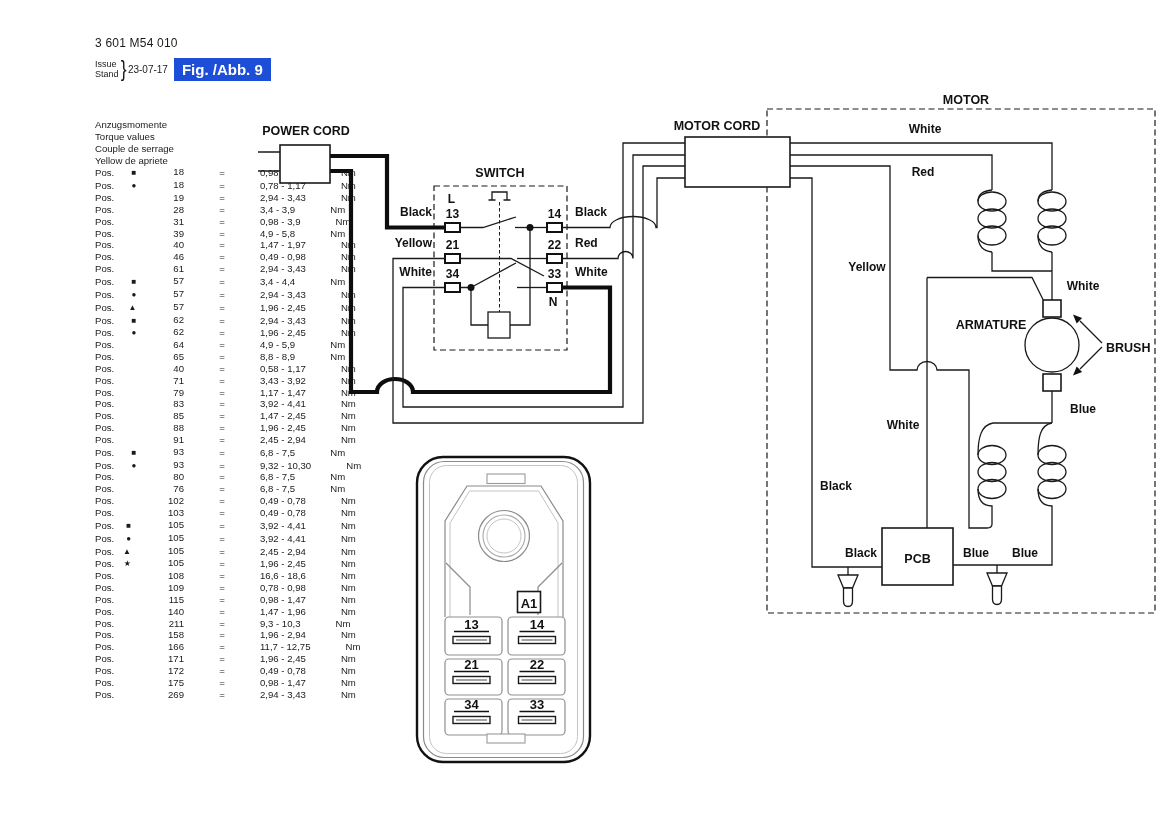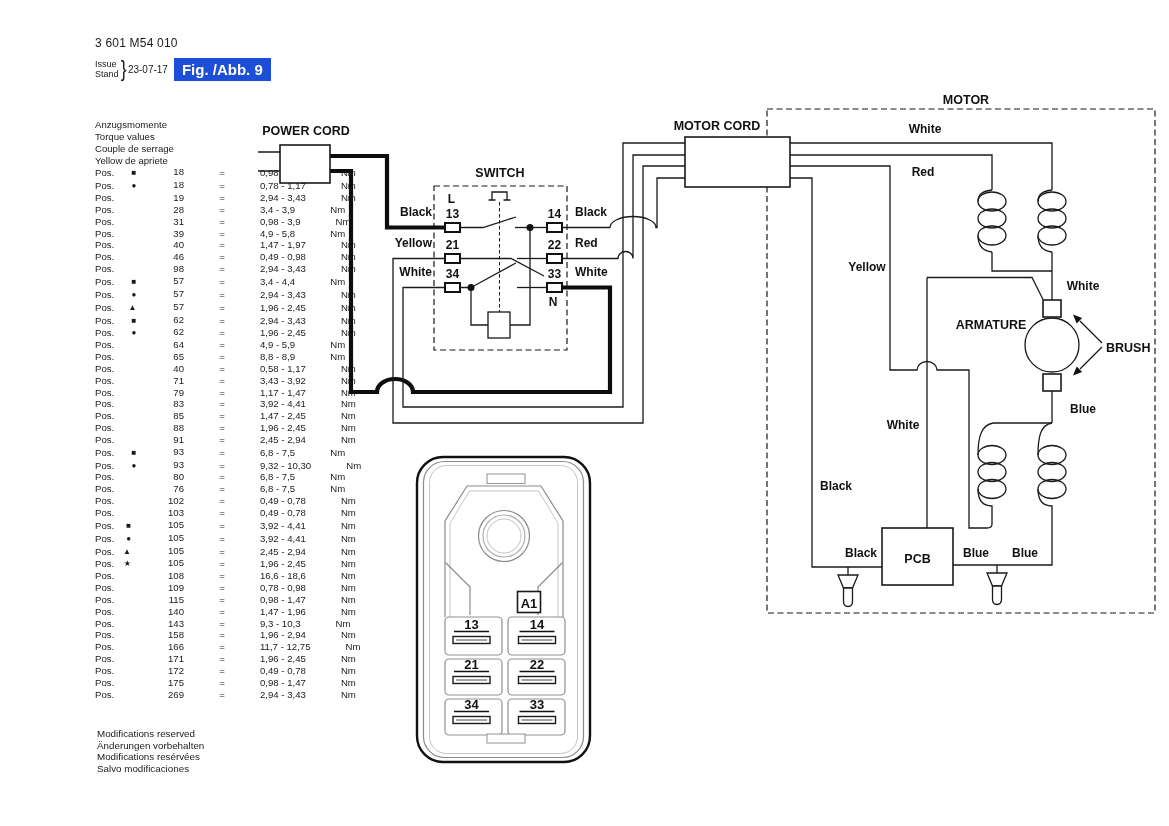--- a/index.html
+++ b/index.html
@@ -148,21 +148,21 @@
           <span class="tnum">46</span>
         </span>
         <span class="te">=</span>
         <span class="tv">0,49 - 0,98</span>
         <span class="tu">Nm</span>
       </div>
       <div class="trow">
         <span class="tp">Pos.</span>
         <span class="tn">
           <span class="ts"></span>
-          <span class="tnum">98</span>
+          <span class="tnum">61</span>
         </span>
         <span class="te">=</span>
         <span class="tv">2,94 - 3,43</span>
         <span class="tu">Nm</span>
       </div>
       <div class="trow">
         <span class="tp">Pos.</span>
         <span class="tn">
           <span class="ts">■</span>
           <span class="tnum">57</span>
@@ -438,21 +438,21 @@
           <span class="tnum">140</span>
         </span>
         <span class="te">=</span>
         <span class="tv">1,47 - 1,96</span>
         <span class="tu">Nm</span>
       </div>
       <div class="trow">
         <span class="tp">Pos.</span>
         <span class="tn">
           <span class="ts"></span>
-          <span class="tnum">143</span>
+          <span class="tnum">211</span>
         </span>
         <span class="te">=</span>
         <span class="tv">9,3 - 10,3</span>
         <span class="tu">Nm</span>
       </div>
       <div class="trow">
         <span class="tp">Pos.</span>
         <span class="tn">
           <span class="ts"></span>
           <span class="tnum">158</span>
@@ -506,26 +506,20 @@
         <span class="tn">
           <span class="ts"></span>
           <span class="tnum">269</span>
         </span>
         <span class="te">=</span>
         <span class="tv">2,94 - 3,43</span>
         <span class="tu">Nm</span>
       </div>
     </div>
 
-  <div id="footer-note">
-      <div>Modifications reserved</div>
-      <div>Änderungen vorbehalten</div>
-      <div>Modifications resérvées</div>
-      <div>Salvo modificaciones</div>
-    </div>
 
   <svg id="diagram" width="1169" height="826" viewBox="0 0 1169 826" xmlns="http://www.w3.org/2000/svg">
 
     <rect class="dashbox" x="727" y="109" width="388" height="504"></rect>
 
     <rect class="dashbox" x="394" y="186" width="133" height="164"></rect>
 
     <g>
       <path class="wire2" d="M218,152 L240,152 M218,171 L240,171"></path>
       <path class="thick" d="M290,156 L347,156 L347,227.5 L405,227.5"></path>

